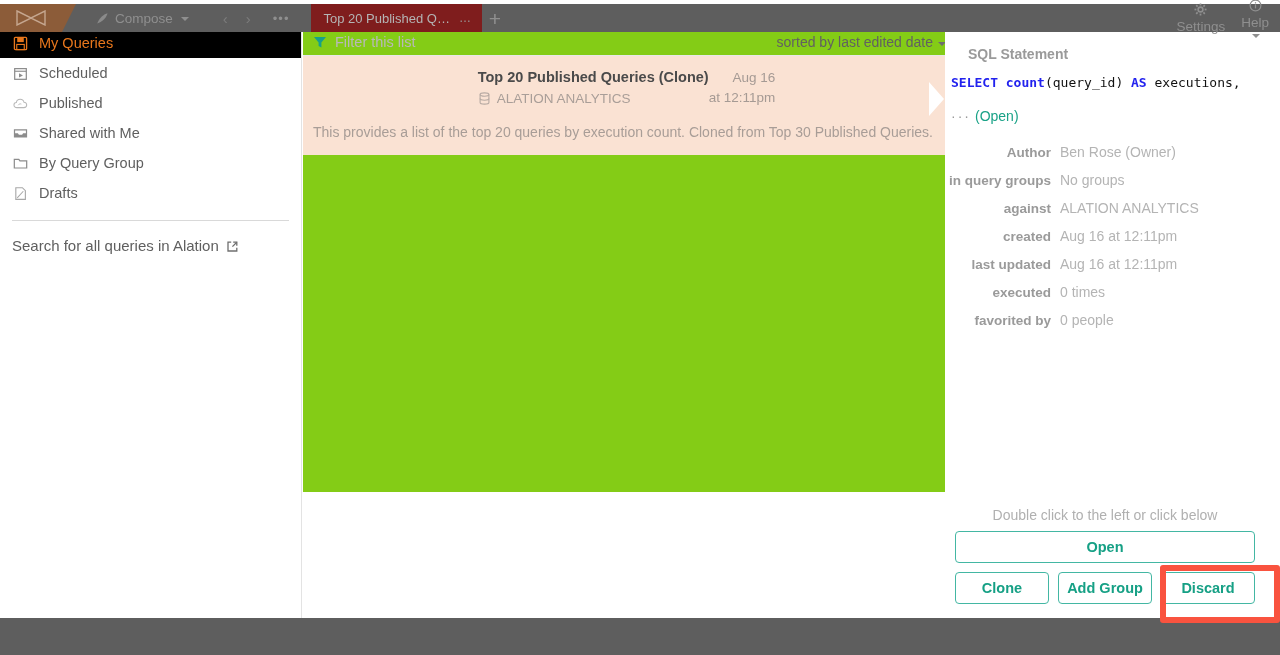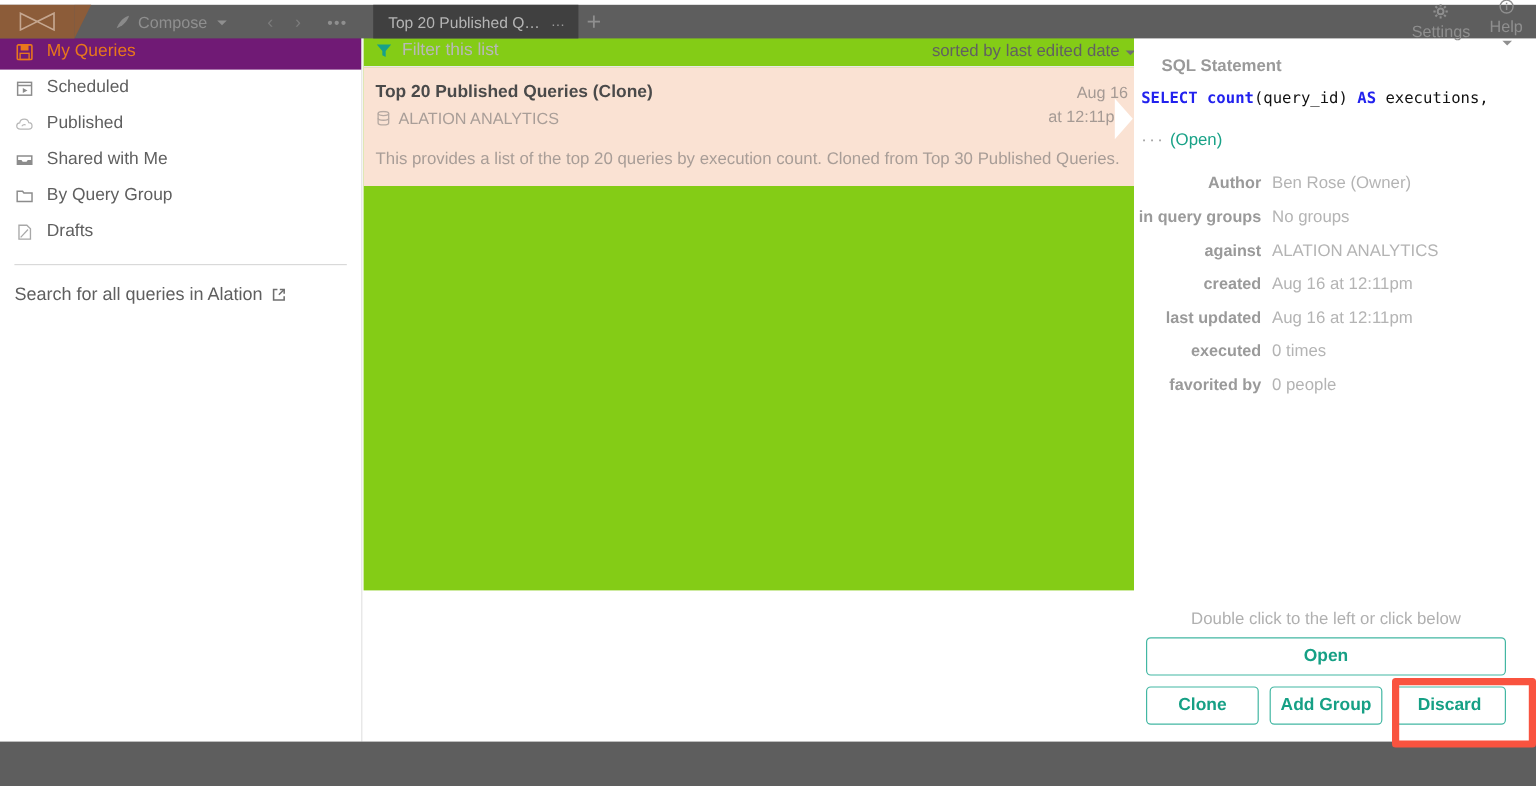--- a/index.html
+++ b/index.html
@@ -43,21 +43,21 @@
     display:inline-block; width:0;height:0;
     border-left:4px solid transparent; border-right:4px solid transparent;
     border-top:4px solid #8f8f8f; margin-left:2px; position:relative; top:1px;
   }
   .nav-arrows{ display:flex; align-items:center; margin-left:28px; gap:18px; color:#7c7c7c;}
   .nav-arrows span{ font-size:15px; cursor:pointer; }
   .dots-btn{ margin-left:22px; color:#8f8f8f; letter-spacing:1px; font-size:13px; cursor:pointer; }
 
   .tab{
     margin-left:22px; height:28px; min-width:150px;
-    background:#404040;
+    background:#7f1d1d;
     display:flex; align-items:center; gap:9px;
     padding:0 10px 0 12px;
     color:#b4b4b4; font-size:13px; cursor:pointer;
   }
   .tab .tab-more{ color:#9a9a9a; letter-spacing:1px; font-size:12px;}
   .plus-tab{
     width:26px; height:28px; display:flex; align-items:center; justify-content:center;
     color:#8f8f8f; font-size:21px; font-weight:300; cursor:pointer; line-height:1;
   }
   .topbar-right{
@@ -71,21 +71,21 @@
   .sidebar{
     position:absolute; top:28px; left:0; width:302px; height:590px;
     background:#ffffff; border-right:1px solid #e3e3e3;
     padding-top:0;
   }
   .side-item{
     display:flex; align-items:center; gap:11px;
     height:30px; padding:0 0 0 12px;
     color:#5f5f5f; font-size:14.5px; cursor:pointer;
   }
-  .side-item.active{ background:#701a75; color:#e8771c; font-weight:400;}
+  .side-item.active{ background:#000000; color:#e8771c; font-weight:400;}
   .side-ico{ width:16px; height:16px; display:inline-flex; align-items:center; justify-content:center;}
   .side-ico svg{ display:block; }
   .sb-divider{ height:1px; background:#d9d9d9; margin:12px 12px 0 12px;}
   .search-all{
     display:flex; align-items:center; gap:7px;
     padding:16px 0 0 12px;
     color:#5f5f5f; font-size:15px; cursor:pointer;
   }
   .ext-ico{ width:13px; height:13px; display:inline-block; }
 
@@ -115,21 +115,21 @@
     border-left:4px solid transparent; border-right:4px solid transparent;
     border-top:4px solid #6e6e6e; position:relative; top:2px;
   }
 
   .qrow{
     position:relative;
     background:#fae2d3;
     padding:12px 14px 14px 10px;
     cursor:pointer;
   }
-  .qrow-head{ display:flex; justify-content:space-between; align-items:flex-start;}
+  .qrow-head{ display:flex; justify-content:center; align-items:flex-start;}
   .q-title{ font-size:14.5px; font-weight:bold; color:#4a4a4a; line-height:18px;}
   .q-src{ display:flex; align-items:center; gap:6px; margin-top:5px; color:#a99e98; font-size:13.5px;}
   .db-ico{ width:13px; height:13px; display:inline-block;}
   .q-dates{ text-align:right; color:#a59a94; font-size:13.5px; line-height:20px; padding-right:4px;}
   .q-desc{ margin-top:15px; color:#a89d97; font-size:14px; line-height:18px;}
 
   
   .detail{
     position:absolute; top:28px; left:945px; width:304px; height:590px;
     background:#ffffff;

